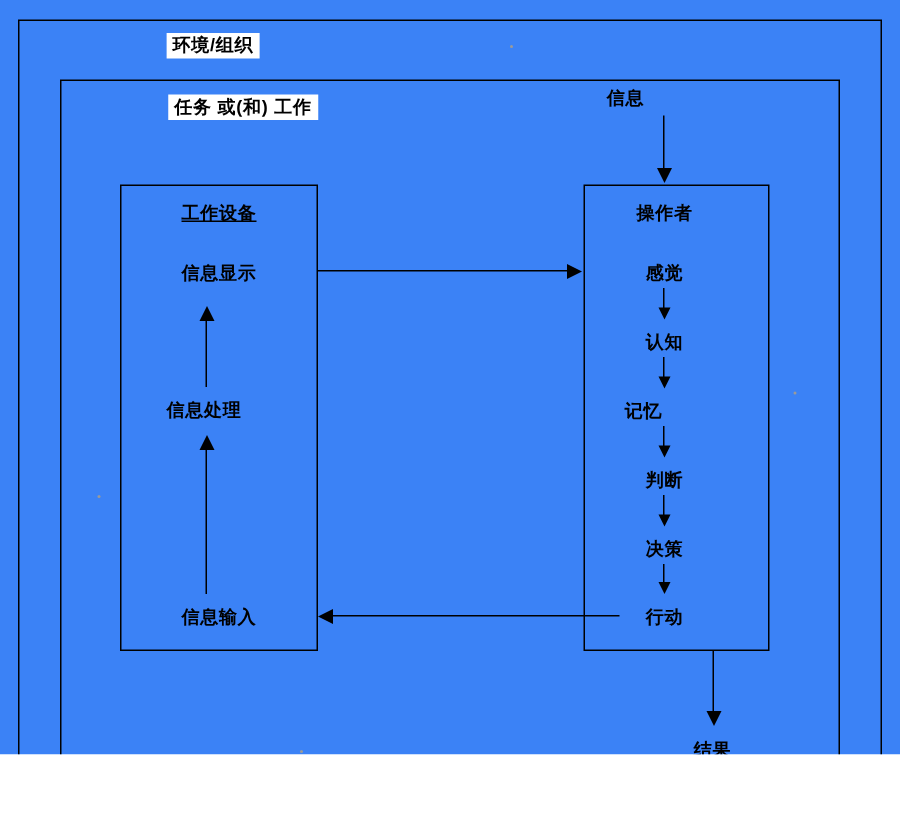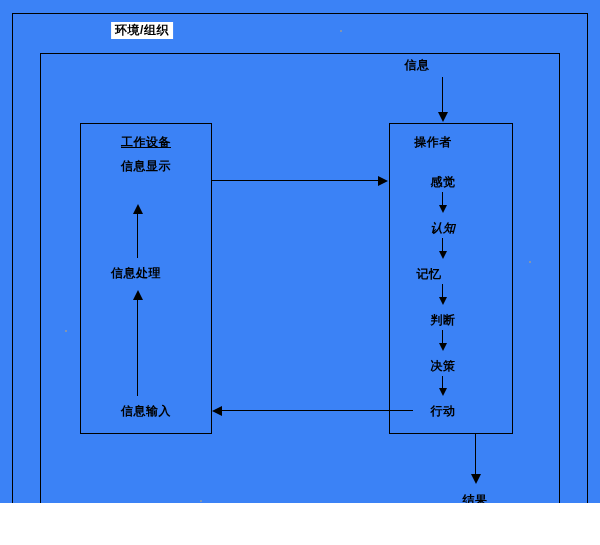--- a/index.html
+++ b/index.html
@@ -80,42 +80,43 @@
 </style>
 </head>
 <body>
 
 <div id="canvas">
 
   <div class="box" style="left:12px; top:13px; width:576px; height:519px;"></div>
   <div class="label center" style="left:142px; top:22px; background:#ffffff; padding:0 4px;">环境/组织</div>
 
   <div class="box" style="left:40px; top:53px; width:520px; height:466px;"></div>
+  <div class="label center" style="left:162px; top:63px; background:#ffffff; padding:0 4px;">任务 或(和) 工作</div>
 
   <div class="label center" style="left:417px; top:57px;">信息</div>
 
   <div class="line vline" style="left:442px; top:77px; height:38px;"></div>
   <div class="arrowhead arrow-down" style="left:438px; top:112px;"></div>
 
   <div class="box" style="left:80px; top:123px; width:132px; height:311px;"></div>
   <div class="label center" style="left:146px; top:134px;text-decoration:underline;">工作设备</div>
-  <div class="label center" style="left:146px; top:158px;">信息显示</div>
+  <div class="label center" style="left:146px; top:174px;">信息显示</div>
   <div class="label center" style="left:136px; top:265px;">信息处理</div>
   <div class="label center" style="left:146px; top:403px;">信息输入</div>
 
   <div class="line vline" style="left:137px; top:210px; height:48px;"></div>
   <div class="arrowhead arrow-up" style="left:133px; top:204px;"></div>
 
   <div class="line vline" style="left:137px; top:296px; height:100px;"></div>
   <div class="arrowhead arrow-up" style="left:133px; top:290px;"></div>
 
   <div class="box" style="left:389px; top:123px; width:124px; height:311px;"></div>
-  <div class="label center" style="left:433px; top:134px;">操作者</div>
+  <div class="label center" style="left:443px; top:134px;">操作者</div>
   <div class="label center" style="left:443px; top:174px;">感觉</div>
-  <div class="label center" style="left:443px; top:220px;font-style:italic;">认知</div>
+  <div class="label center" style="left:443px; top:220px;">认知</div>
   <div class="label center" style="left:429px; top:266px;">记忆</div>
   <div class="label center" style="left:443px; top:312px;">判断</div>
   <div class="label center" style="left:443px; top:358px;">决策</div>
   <div class="label center" style="left:443px; top:403px;">行动</div>
 
   <div class="line vline" style="left:442px; top:192px; height:16px;"></div>
   <div class="arrowhead small-arrow-down" style="left:439px; top:205px;"></div>
 
   <div class="line vline" style="left:442px; top:238px; height:16px;"></div>
   <div class="arrowhead small-arrow-down" style="left:439px; top:251px;"></div>

